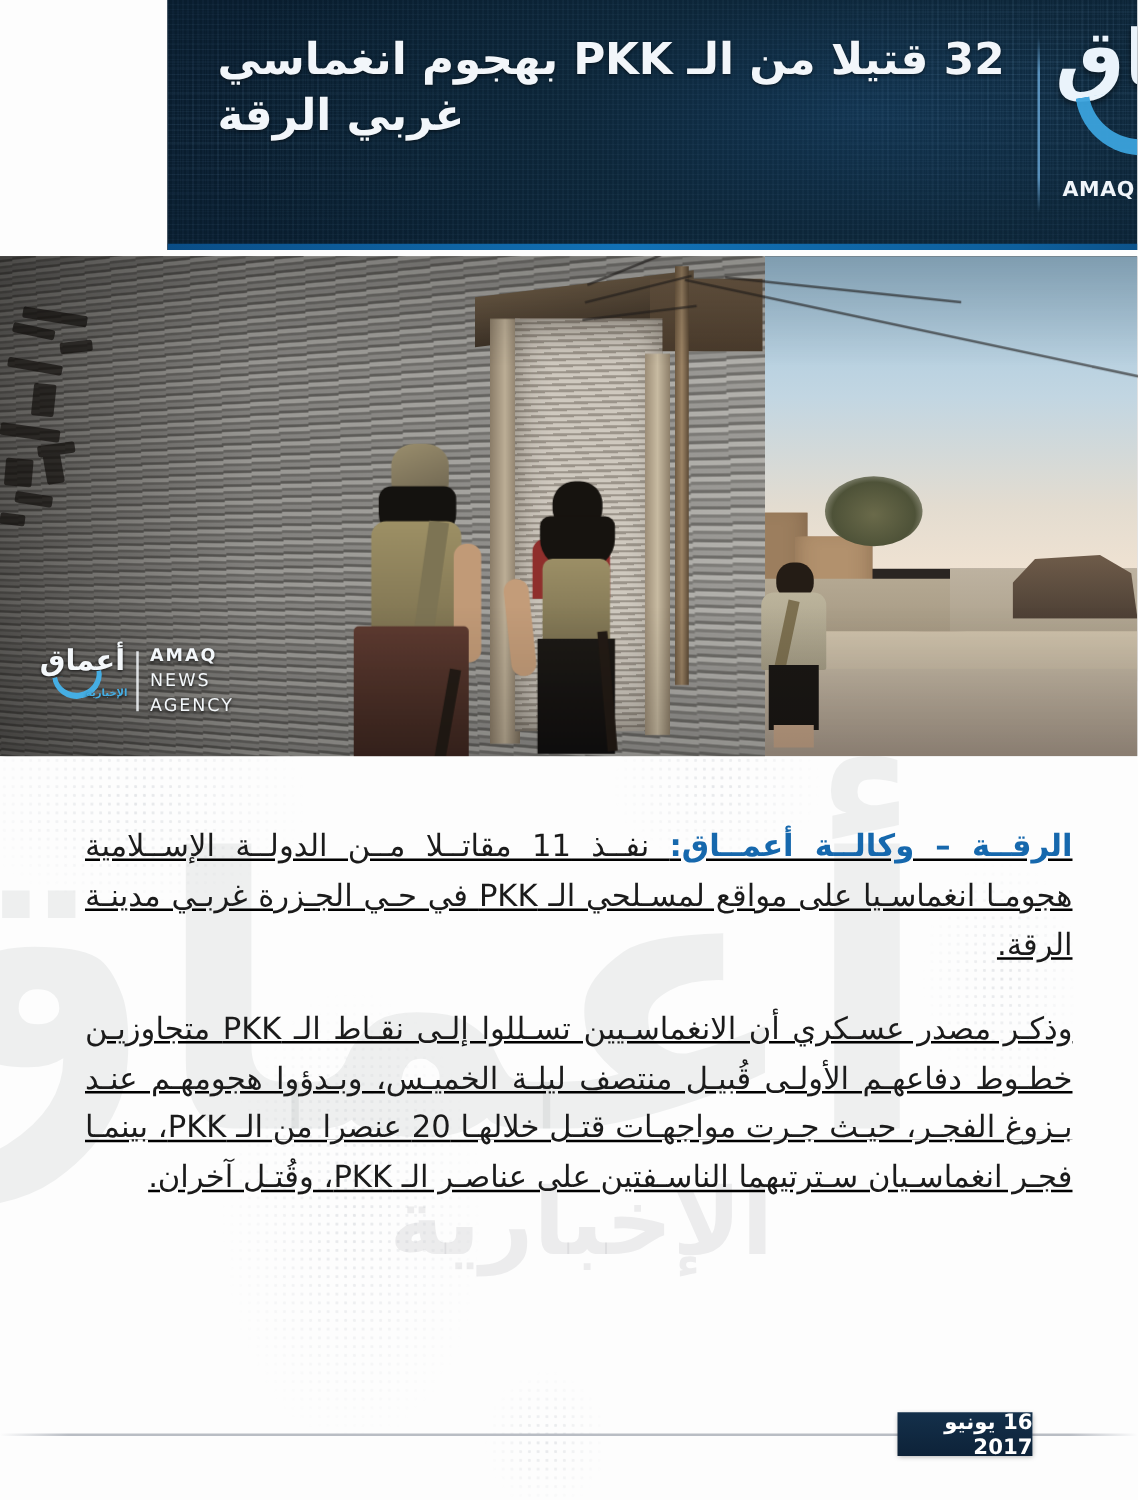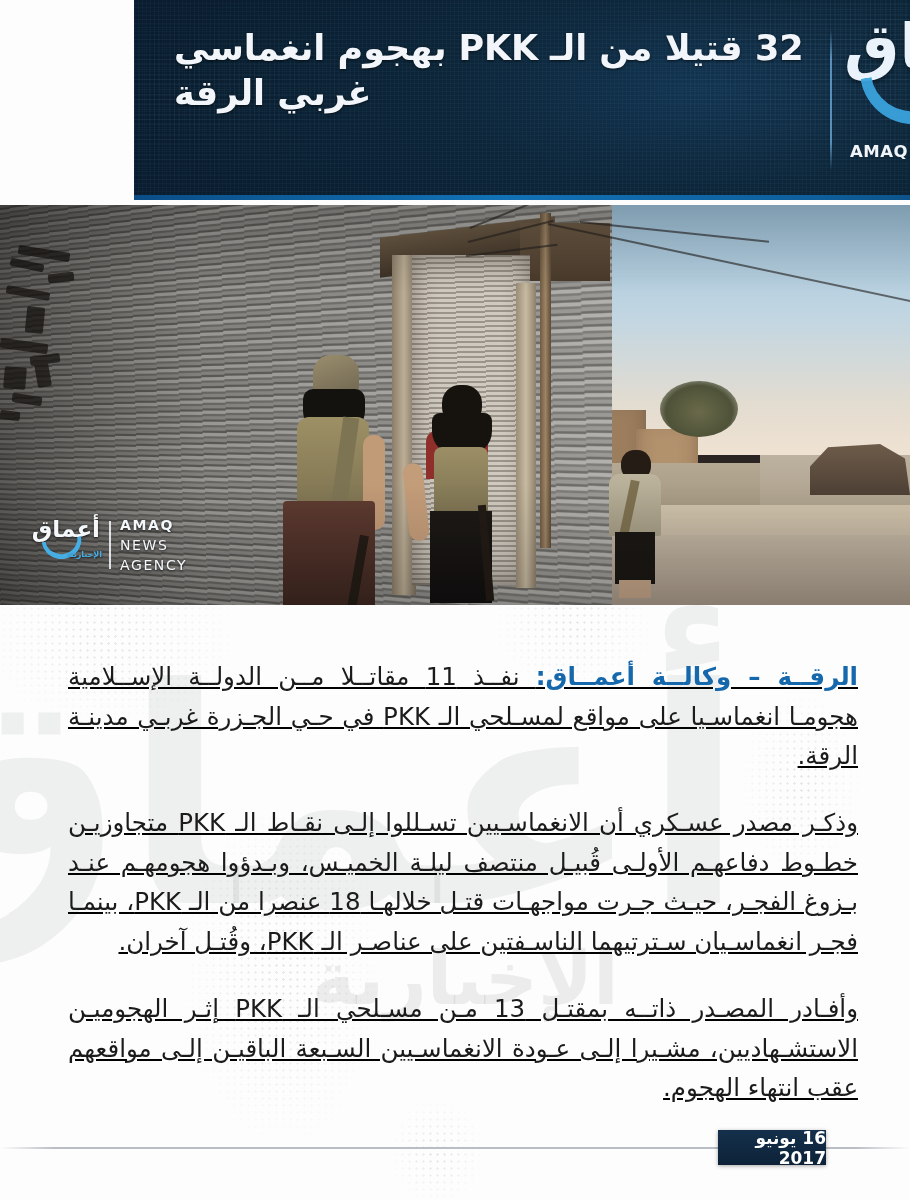--- a/index.html
+++ b/index.html
@@ -455,21 +455,20 @@
     </div>
   </div>
 
   <div class="body-wrap">
     <div class="bg-watermark">أعماق</div>
     <div class="bg-watermark-sub">الإخبارية</div>
     <div class="halftone"></div>
 
     <div class="article">
       <p class="para"><span class="dateline">الرقــة – وكالــة أعمــاق:</span><span> نفــذ 11 مقاتــلا مــن الدولــة الإســلامية هجومـا انغماسـيا على مواقع  لمسـلحي الـ PKK في حـي الجـزرة غربـي مدينـة الرقة.</span></p>
-      <p class="para">وذكـر مصدر عسـكري أن الانغماسـيين تسـللوا إلـى نقـاط الـ PKK متجاوزيـن خطـوط دفاعهـم الأولـى قُبيـل منتصف ليلـة الخميـس، وبـدؤوا هجومهـم عنـد بـزوغ الفجـر، حيـث جـرت مواجهـات قتـل خلالهـا 18 عنصرا من الـ PKK، بينمـا فجـر انغماسـيان سـترتيهما الناسـفتين على عناصـر الـ PKK، وقُتـل آخران.</p>
-      <p class="para">وأفـادر المصـدر ذاتــه بمقتـل 13 مـن مسـلحي الـ PKK إثـر الهجوميـن الاستشـهاديين، مشـيرا إلـى عـودة الانغماسـيين السـبعة الباقيـن إلـى مواقعهم عقب انتهاء الهجوم.</p>
+      <p class="para">وذكـر مصدر عسـكري أن الانغماسـيين تسـللوا إلـى نقـاط الـ PKK متجاوزيـن خطـوط دفاعهـم الأولـى قُبيـل منتصف ليلـة الخميـس، وبـدؤوا هجومهـم عنـد بـزوغ الفجـر، حيـث جـرت مواجهـات قتـل خلالهـا 20 عنصرا من الـ PKK، بينمـا فجـر انغماسـيان سـترتيهما الناسـفتين على عناصـر الـ PKK، وقُتـل آخران.</p>
     </div>
 
     <div class="footer-rule"></div>
     <div class="date-badge">16 يونيو 2017</div>
   </div>
 
 </div>
 
 </body></html>

